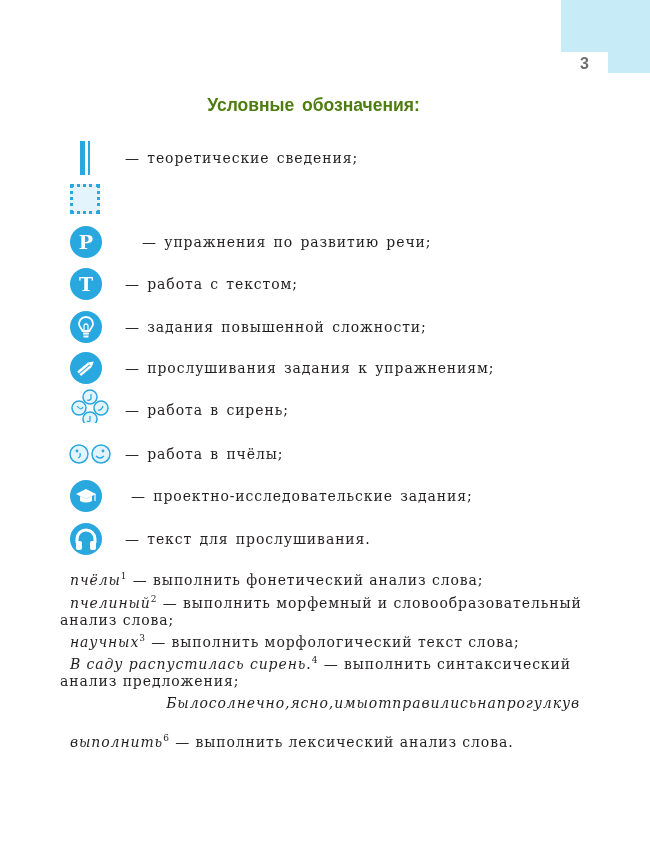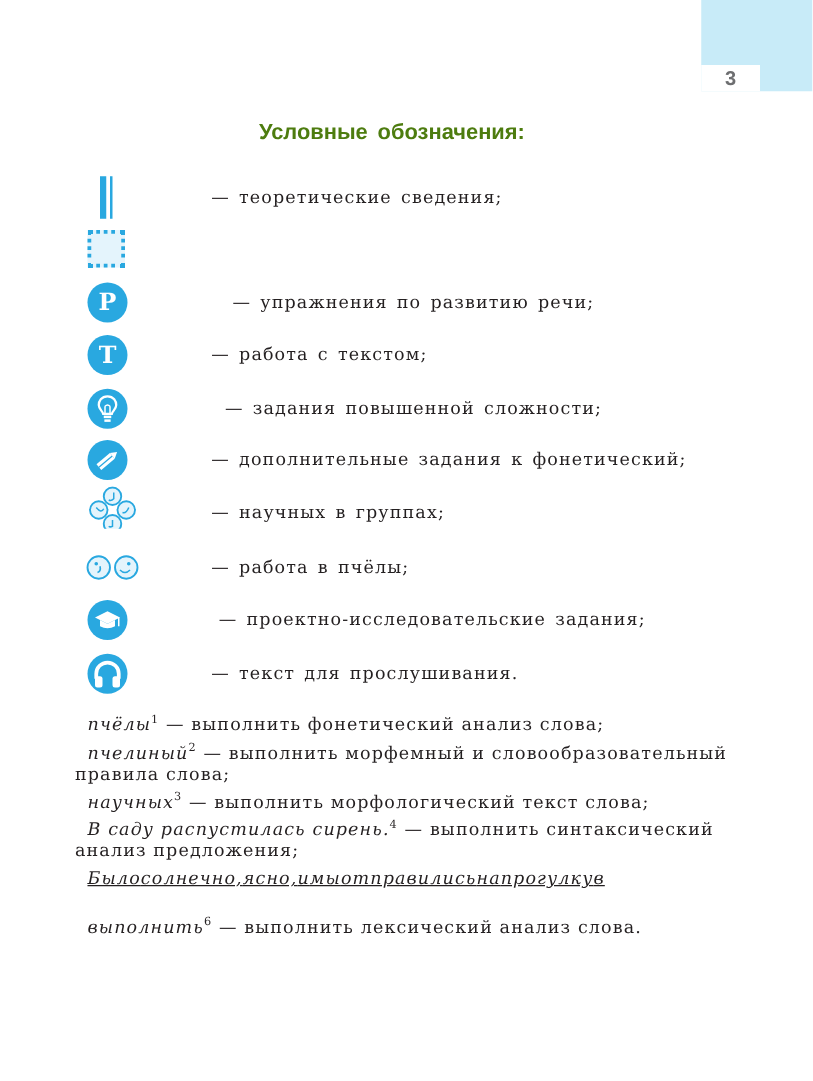--- a/index.html
+++ b/index.html
@@ -7,37 +7,37 @@
   body { position: relative; font-family: "DejaVu Serif", "Liberation Serif", serif; color: #231f20; }
 
   .corner-tab { position: absolute; left: 561px; top: 0; width: 89px; height: 73px; background: #c8ebf8; }
   .corner-notch { position: absolute; left: 561px; top: 52px; width: 47px; height: 21px; background: #ffffff; }
   .page-number { position: absolute; left: 561px; top: 55px; width: 47px; text-align: center;
     font-family: "Liberation Sans", sans-serif; font-weight: bold; font-size: 16px; color: #6d6e70; }
 
   .title { position: absolute; left: 0; top: 95px; width: 627px; text-align: center;
     font-family: "Liberation Sans", sans-serif; font-weight: bold; font-size: 17.5px; color: #4d7c0f; word-spacing: 3px; }
 
-  .legend-row { position: absolute; left: 68px; height: 34px; display: flex; align-items: center; gap: 44px; }
+  .legend-row { position: absolute; left: 68px; height: 34px; display: flex; align-items: center; }
   .legend-icon { width: 48px; height: 34px; position: relative; flex: none; }
   .legend-text { font-size: 14px; letter-spacing: 0.9px; word-spacing: 2px; white-space: nowrap; }
 
   .circle { position: absolute; left: 2px; top: 1px; width: 32px; height: 32px; border-radius: 50%; background: #29a8e0;
     display: flex; align-items: center; justify-content: center; color: #fff; font-family: "DejaVu Serif", serif; font-weight: bold; font-size: 19px; }
 
   .bars { position: absolute; left: 12px; top: 0; width: 14px; height: 34px; }
   .bars .b1 { position: absolute; left: 0; top: 0; width: 5px; height: 34px; background: #29a8e0; }
   .bars .b2 { position: absolute; left: 8px; top: 0; width: 2px; height: 34px; background: #29a8e0; }
 
   .dotted-box { position: absolute; left: 2px; top: 2px; width: 30px; height: 30px; background: #e4f4fc;
     border: 3px dotted #29a8e0; }
   .it { font-style: italic; }
   sup { font-size: 9px; vertical-align: 6px; line-height: 0; }
   .para { position: absolute; left: 60px; width: 520px; font-size: 14px; letter-spacing: 0.9px; line-height: 17px; }
-  .justify-line { display: flex; justify-content: flex-start; padding-left: 10px; white-space: nowrap; text-decoration: underline; }
+  .justify-line { display: flex; justify-content: flex-end; padding-left: 10px; white-space: nowrap; }
 </style>
 </head>
 <body>
 
 <div class="corner-tab"></div>
 <div class="corner-notch"></div>
 <div class="page-number">3</div>
 
 <div class="title">Условные обозначения:</div>
 
@@ -75,56 +75,56 @@
   <div class="legend-icon">
     <div class="circle">
       <svg width="20" height="24" viewBox="0 0 20 24">
         <path d="M10 2 C5 2 3 6 3 9 C3 12 6 14 6.5 16 L13.5 16 C14 14 17 12 17 9 C17 6 15 2 10 2 Z" fill="none" stroke="#fff" stroke-width="1.8"></path>
         <path d="M8 16 L8 10 M12 16 L12 10 M8 10 Q10 8 12 10" fill="none" stroke="#fff" stroke-width="1.2"></path>
         <rect x="7" y="17.5" width="6" height="2" fill="#fff"></rect>
         <rect x="7.5" y="20.5" width="5" height="2" fill="#fff"></rect>
       </svg>
     </div>
   </div>
-  <span class="legend-text" style="margin-left:20px">— задания повышенной сложности;</span>
+  <span class="legend-text" style="margin-left:9px">— задания повышенной сложности;</span>
 </div>
 
 <div class="legend-row" style="top:351px">
   <div class="legend-icon">
     <div class="circle">
       <svg width="22" height="22" viewBox="0 0 22 22">
         <g transform="rotate(-40 11 11)">
           <rect x="2" y="8" width="14" height="6" fill="#fff"></rect>
           <line x1="2" y1="11" x2="16" y2="11" stroke="#29a8e0" stroke-width="1"></line>
           <polygon points="16,8 21,11 16,14" fill="#fff"></polygon>
         </g>
       </svg>
     </div>
   </div>
-  <span class="legend-text" style="margin-left:9px">— дополнительные задания к фонетический;</span>
+  <span class="legend-text" style="margin-left:9px">— прослушивания задания к упражнениям;</span>
 </div>
 
 <div class="legend-row" style="top:393px">
   <div class="legend-icon">
     <svg width="50" height="34" viewBox="0 0 50 34" style="position:absolute;left:0;top:-4px">
       <g fill="#e4f4fc" stroke="#29a8e0" stroke-width="1.5">
         <circle cx="22" cy="8" r="7"></circle>
         <circle cx="11" cy="19" r="7"></circle>
         <circle cx="33" cy="19" r="7"></circle>
         <circle cx="22" cy="30" r="7"></circle>
       </g>
       <g fill="none" stroke="#29a8e0" stroke-width="1.2">
         <path d="M23 5 L23 10 Q21 12 19 11"></path>
         <path d="M9 17 Q13 22 15 18"></path>
         <path d="M35 17 Q33 22 30 21"></path>
         <path d="M22 27 L22 32 Q20 33 19 32"></path>
       </g>
     </svg>
   </div>
-  <span class="legend-text" style="margin-left:9px">— научных в группах;</span>
+  <span class="legend-text" style="margin-left:9px">— работа в сирень;</span>
 </div>
 
 <div class="legend-row" style="top:437px">
   <div class="legend-icon">
     <svg width="50" height="34" viewBox="0 0 50 34" style="position:absolute;left:0;top:0">
       <g fill="#e4f4fc" stroke="#29a8e0" stroke-width="1.5">
         <circle cx="11" cy="17" r="9"></circle>
         <circle cx="33" cy="17" r="9"></circle>
       </g>
       <g fill="none" stroke="#29a8e0" stroke-width="1.3">
@@ -167,21 +167,21 @@
 <div class="para" style="top:572px">
   <div class="indent" style="padding-left:10px;white-space:nowrap">
     <span class="it">пчёлы</span><sup>1</sup><span> — выполнить фонетический анализ слова;</span>
   </div>
 </div>
 
 <div class="para" style="top:595px">
   <div style="padding-left:10px;white-space:nowrap">
     <span class="it">пчелиный</span><sup>2</sup><span> — выполнить морфемный и словообразовательный</span>
   </div>
-  <div style="white-space:nowrap">правила слова;</div>
+  <div style="white-space:nowrap">анализ слова;</div>
 </div>
 
 <div class="para" style="top:634px">
   <div style="padding-left:10px;white-space:nowrap">
     <span class="it">научных</span><sup>3</sup><span> — выполнить морфологический текст слова;</span>
   </div>
 </div>
 
 <div class="para" style="top:656px">
   <div style="padding-left:10px;white-space:nowrap">

